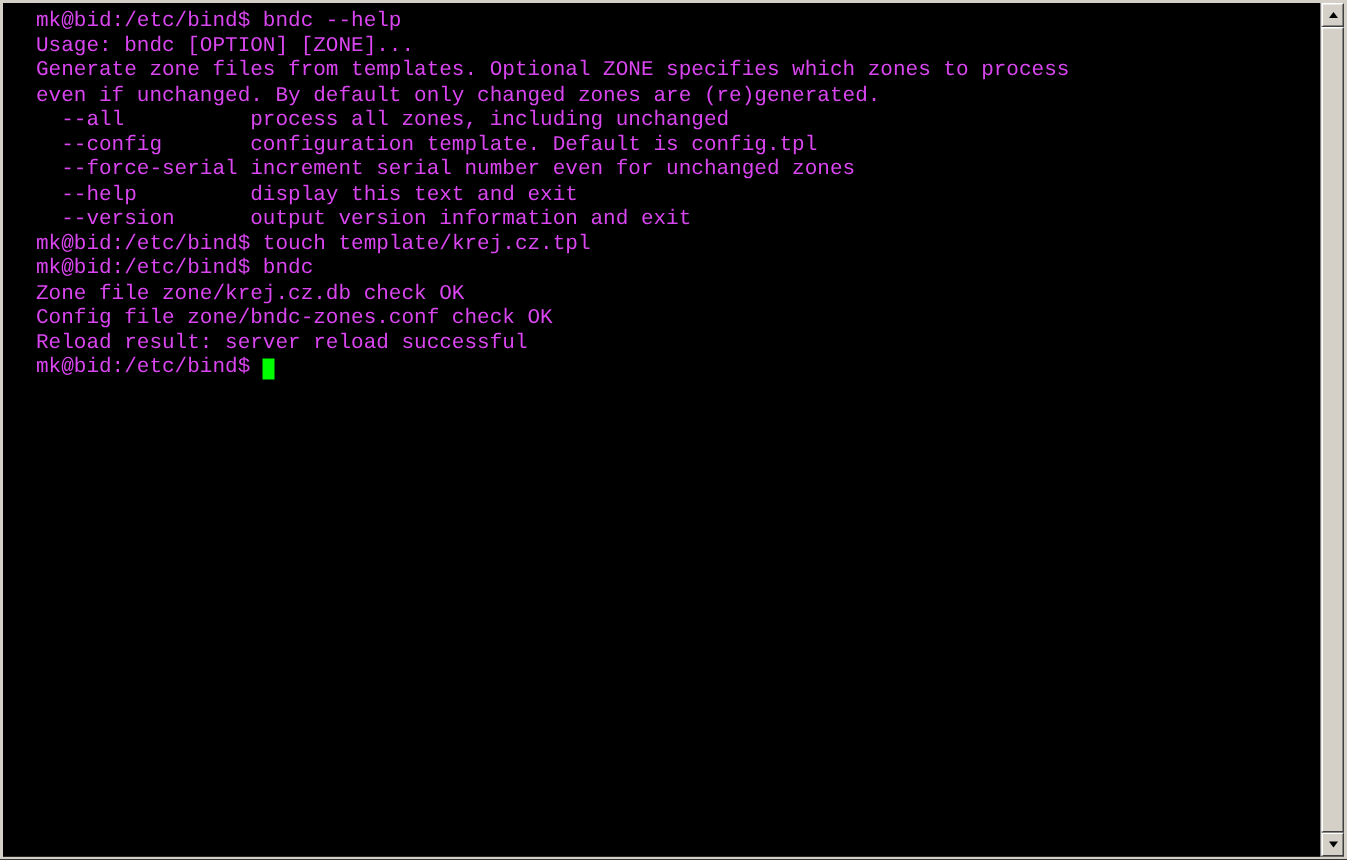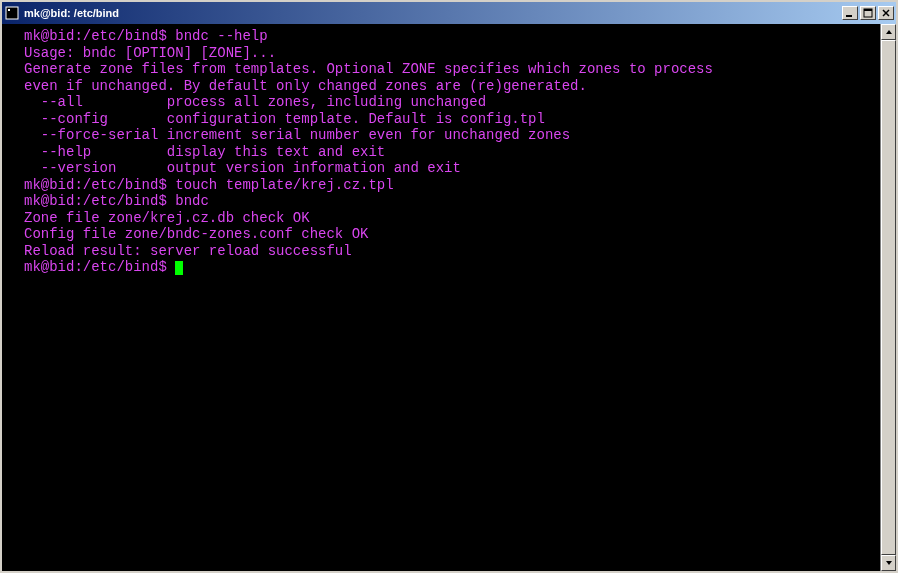--- a/index.html
+++ b/index.html
@@ -126,48 +126,20 @@
       vertical-align: text-bottom;
     }
     .prompt-line {
       display: block;
     }
   </style>
 </head>
 <body>
 
 <div class="window">
-  <div class="titlebar">
-    <span class="titlebar-icon">
-      <svg viewBox="0 0 16 16">
-          <rect x="2" y="2" width="12" height="12" fill="#000" stroke="#fff" stroke-width="1"></rect>
-          <rect x="4" y="4" width="2" height="2" fill="#fff"></rect>
-        </svg>
-    </span>
-    <span class="titlebar-title">mk@bid: /etc/bind</span>
-    <div class="titlebar-buttons">
-      <div class="titlebar-btn">
-        <svg viewBox="0 0 10 10">
-            <rect x="1" y="7" width="6" height="2" fill="#000"></rect>
-          </svg>
-      </div>
-      <div class="titlebar-btn">
-        <svg viewBox="0 0 10 10">
-            <rect x="1" y="1" width="8" height="8" fill="none" stroke="#000" stroke-width="1"></rect>
-            <rect x="1" y="1" width="8" height="2" fill="#000"></rect>
-          </svg>
-      </div>
-      <div class="titlebar-btn">
-        <svg viewBox="0 0 10 10">
-            <line x1="2" y1="2" x2="8" y2="8" stroke="#000" stroke-width="1.5"></line>
-            <line x1="8" y1="2" x2="2" y2="8" stroke="#000" stroke-width="1.5"></line>
-          </svg>
-      </div>
-    </div>
-  </div>
   <div class="terminal-container">
     <div class="terminal" id="terminal"><span class="prompt-line"><span>mk@bid:/etc/bind$ </span><span>bndc --help</span></span><span class="prompt-line"></span><span class="prompt-line">Usage: bndc [OPTION] [ZONE]...</span><span class="prompt-line">Generate zone files from templates. Optional ZONE specifies which zones to process</span><span class="prompt-line">even if unchanged. By default only changed zones are (re)generated.</span><span class="prompt-line"></span><span class="prompt-line">  --all          process all zones, including unchanged</span><span class="prompt-line">  --config       configuration template. Default is config.tpl</span><span class="prompt-line">  --force-serial increment serial number even for unchanged zones</span><span class="prompt-line">  --help         display this text and exit</span><span class="prompt-line">  --version      output version information and exit</span><span class="prompt-line"></span><span class="prompt-line"><span>mk@bid:/etc/bind$ </span><span>touch template/krej.cz.tpl</span></span><span class="prompt-line"><span>mk@bid:/etc/bind$ </span><span>bndc</span></span><span class="prompt-line">Zone file zone/krej.cz.db check OK</span><span class="prompt-line">Config file zone/bndc-zones.conf check OK</span><span class="prompt-line">Reload result: server reload successful</span><span class="prompt-line"><span>mk@bid:/etc/bind$ </span><span></span><span class="cursor"></span></span></div>
     <div class="scrollbar">
       <div class="scroll-btn">
         <svg width="8" height="8" viewBox="0 0 8 8">
             <polygon points="4,2 1,6 7,6" fill="#000"></polygon>
           </svg>
       </div>
       <div class="scroll-track">
         <div class="scroll-thumb"></div>

